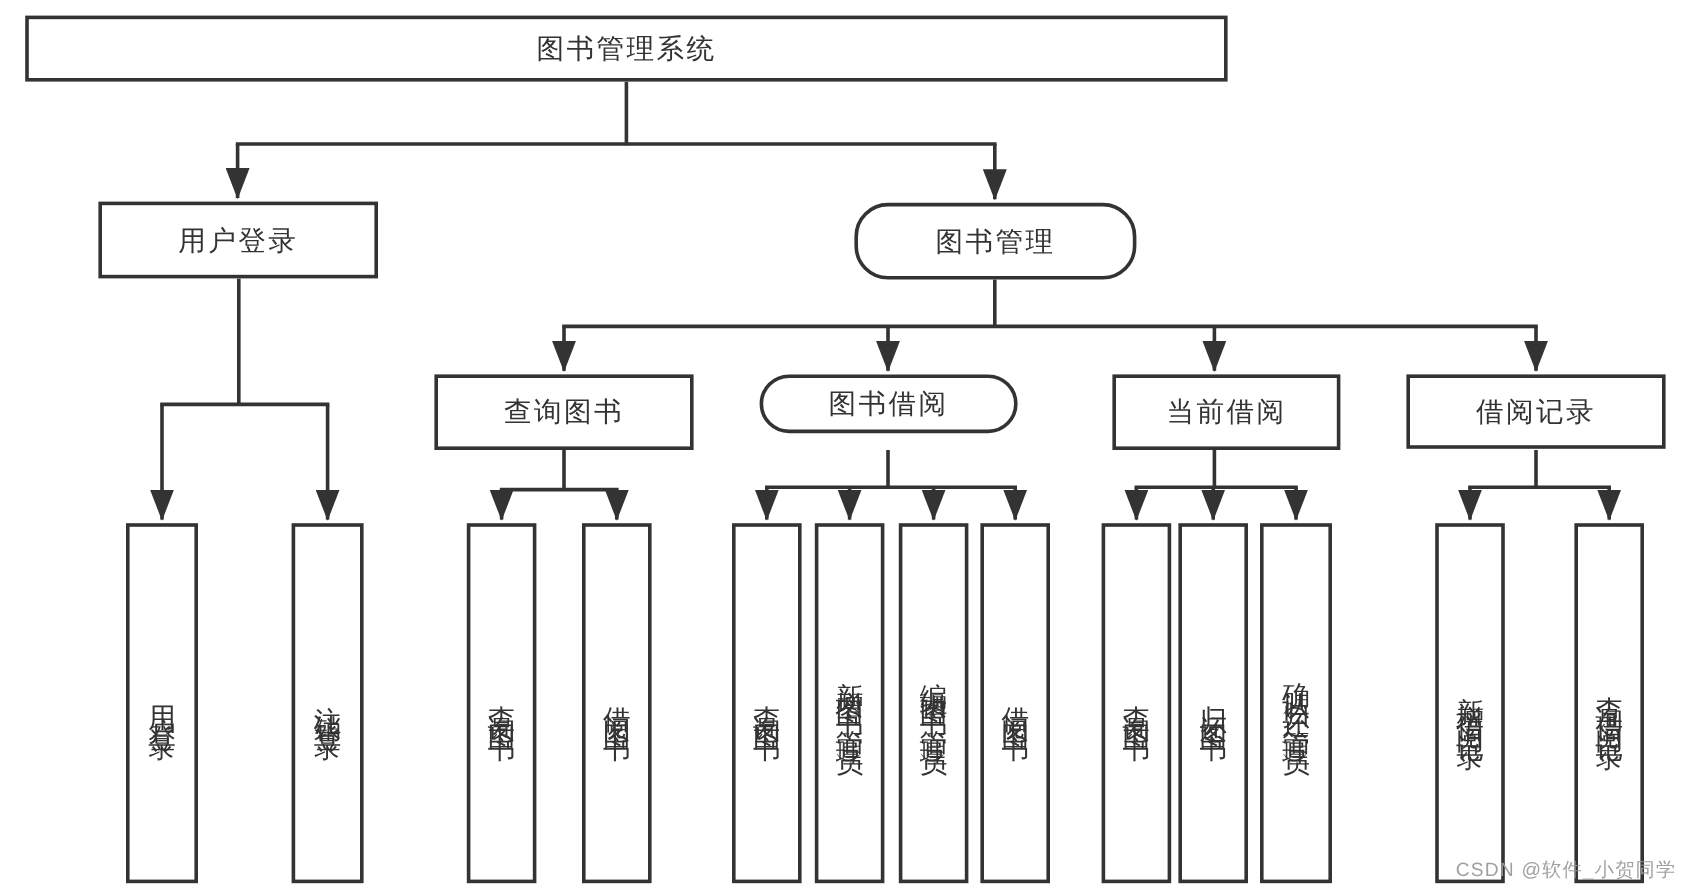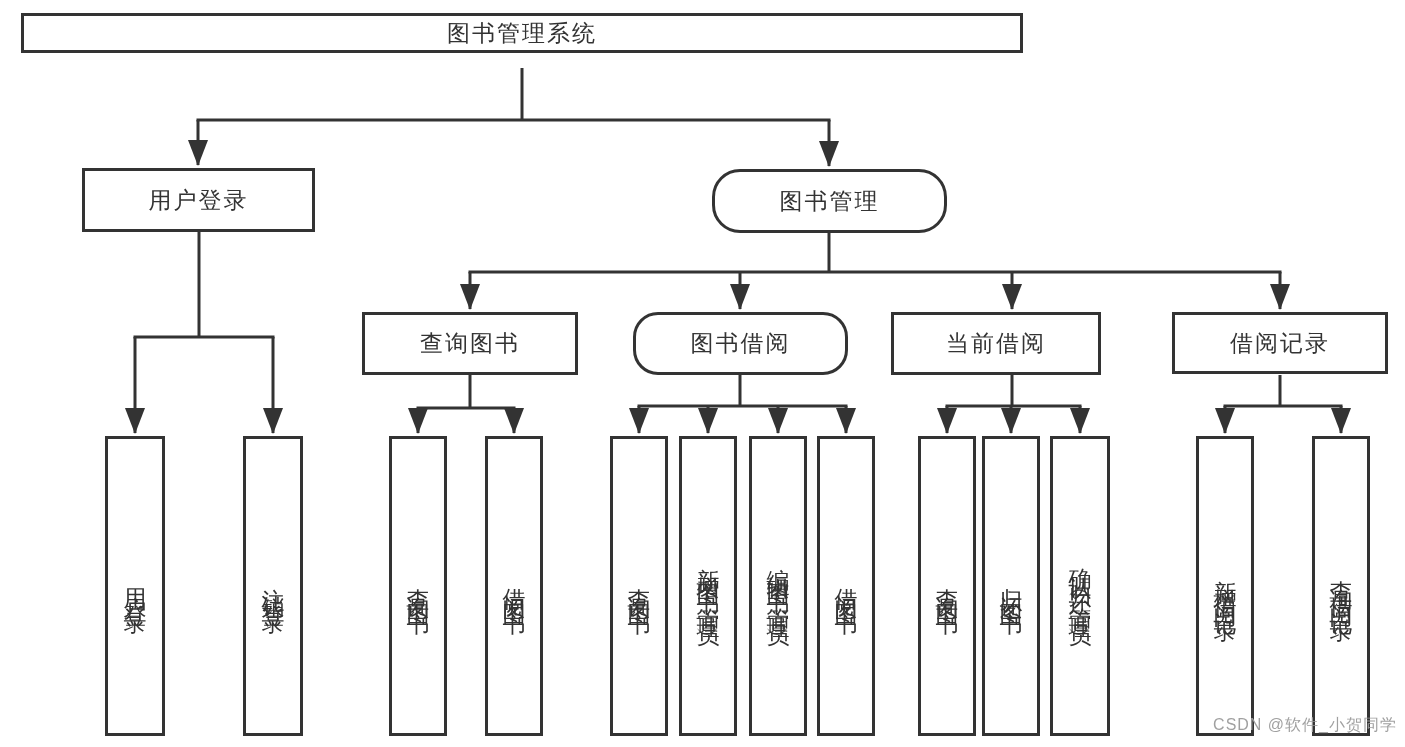--- a/index.html
+++ b/index.html
@@ -79,28 +79,28 @@
       <path d="M1011 406 V433" marker-end="url(#arr)"></path>
       <path d="M1080 406 V433" marker-end="url(#arr)"></path>
 
       <path d="M1280 375 V406"></path>
       <path d="M1223.5 406 H1342.5"></path>
       <path d="M1225 406 V433" marker-end="url(#arr)"></path>
       <path d="M1341 406 V433" marker-end="url(#arr)"></path>
     </g>
   </svg>
 
-  <div class="hnode" style="left:21px; top:13px; width:1002px; height:40px;">图书管理系统</div>
+  <div class="hnode" style="left:21px; top:13px; width:1002px; height:55px;">图书管理系统</div>
 
   <div class="hnode" style="left:82px; top:168px; width:233px; height:64px;">用户登录</div>
   <div class="hnode" style="left:712px; top:169px; width:235px; height:64px;border-radius:28px;">图书管理</div>
 
   <div class="hnode" style="left:362px; top:312px; width:216px; height:63px;">查询图书</div>
-  <div class="hnode" style="left:633px; top:312px; width:215px; height:63px;border-radius:25px;">图书借阅</div>
-  <div class="hnode" style="left:891px; top:312px; width:210px; height:63px;">当前借阅</div>
+  <div class="hnode" style="left:633px; top:312px; width:215px; height:49px;border-radius:25px;">图书借阅</div>
+  <div class="hnode" style="left:927px; top:312px; width:190px; height:63px;">当前借阅</div>
   <div class="hnode" style="left:1172px; top:312px; width:216px; height:62px;">借阅记录</div>
 
   <div class="vnode" style="left:105px; width:60px;">
     <span>用户登录</span>
   </div>
   <div class="vnode" style="left:243px; width:60px;">
     <span>注销登录</span>
   </div>
 
   <div class="vnode" style="left:389px; width:58px;">

